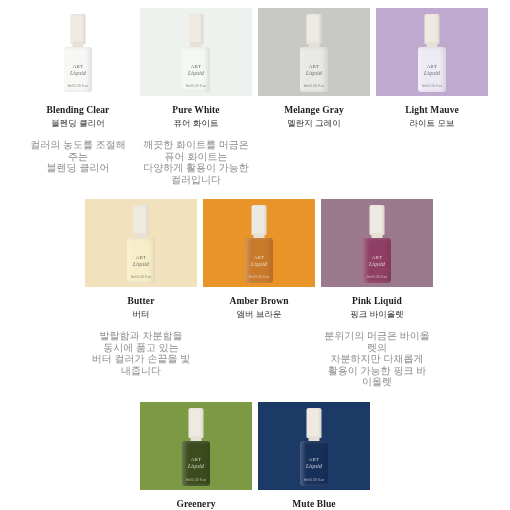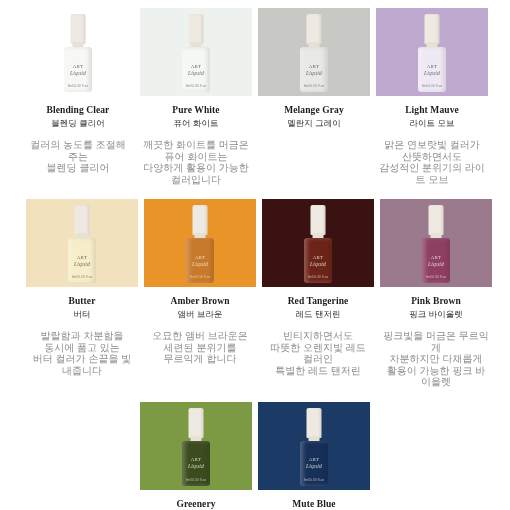--- a/index.html
+++ b/index.html
@@ -203,23 +203,20 @@
               <div class="brand" style="color: rgb(74, 74, 74);">
                 <div>ART</div>
                 <div class="l2">Liquid</div>
               </div>
               <div class="code" style="color: rgb(74, 74, 74);">9ml/0.30 fl.oz</div>
             </div>
           </div>
         </div>
         <div class="name-en">Light Mauve</div>
         <div class="name-kr">라이트 모브</div>
-        <div class="desc" style="color: rgb(138, 138, 138);">맑은 연보랏빛 컬러가
-산뜻하면서도
-감성적인 분위기의 라이트 모브</div>
       </div>
     </div>
   <div class="row row-2">
       <div class="cell">
         <div class="swatch" style="background: rgb(241, 226, 189);">
           <div class="bottle">
             <div class="cap"></div>
             <div class="neck"></div>
             <div class="body" style="background: rgb(247, 238, 201);">
               <div class="brand" style="color: rgb(74, 74, 74);">
@@ -245,61 +242,38 @@
               <div class="brand" style="color: rgb(242, 239, 232);">
                 <div>ART</div>
                 <div class="l2">Liquid</div>
               </div>
               <div class="code" style="color: rgb(242, 239, 232);">9ml/0.30 fl.oz</div>
             </div>
           </div>
         </div>
         <div class="name-en">Amber Brown</div>
         <div class="name-kr">앰버 브라운</div>
-        <div class="desc" style="color: rgb(138, 138, 138);">오묘한 앰버 브라운은
-세련된 분위기를
-무르익게 합니다</div>
-      </div>
-      <div class="cell">
-        <div class="swatch" style="background: rgb(59, 18, 18);">
-          <div class="bottle">
-            <div class="cap"></div>
-            <div class="neck"></div>
-            <div class="body" style="background: rgb(109, 36, 24);">
-              <div class="brand" style="color: rgb(242, 239, 232);">
-                <div>ART</div>
-                <div class="l2">Liquid</div>
-              </div>
-              <div class="code" style="color: rgb(242, 239, 232);">9ml/0.30 fl.oz</div>
-            </div>
-          </div>
-        </div>
-        <div class="name-en">Red Tangerine</div>
-        <div class="name-kr">레드 탠저린</div>
-        <div class="desc" style="color: rgb(138, 138, 138);">빈티지하면서도
-따뜻한 오렌지빛 레드 컬러인
-특별한 레드 탠저린</div>
       </div>
       <div class="cell">
         <div class="swatch" style="background: rgb(156, 122, 142);">
           <div class="bottle">
             <div class="cap"></div>
             <div class="neck"></div>
             <div class="body" style="background: rgb(142, 63, 99);">
               <div class="brand" style="color: rgb(242, 239, 232);">
                 <div>ART</div>
                 <div class="l2">Liquid</div>
               </div>
               <div class="code" style="color: rgb(242, 239, 232);">9ml/0.30 fl.oz</div>
             </div>
           </div>
         </div>
-        <div class="name-en">Pink Brown</div>
+        <div class="name-en">Pink Liquid</div>
         <div class="name-kr">핑크 바이올렛</div>
-        <div class="desc" style="color: rgb(138, 138, 138);">핑크빛을 머금은 무르익게
+        <div class="desc" style="color: rgb(138, 138, 138);">분위기의 머금은 바이올렛의
 차분하지만 다채롭게
 활용이 가능한 핑크 바이올렛</div>
       </div>
     </div>
   <div class="row row-3">
       <div class="cell">
         <div class="swatch" style="background: rgb(124, 154, 67);">
           <div class="bottle">
             <div class="cap"></div>
             <div class="neck"></div>

